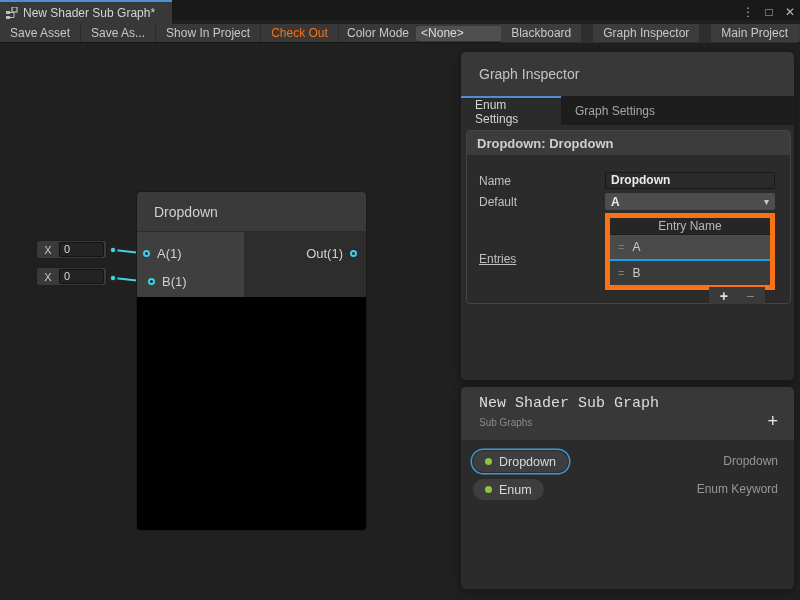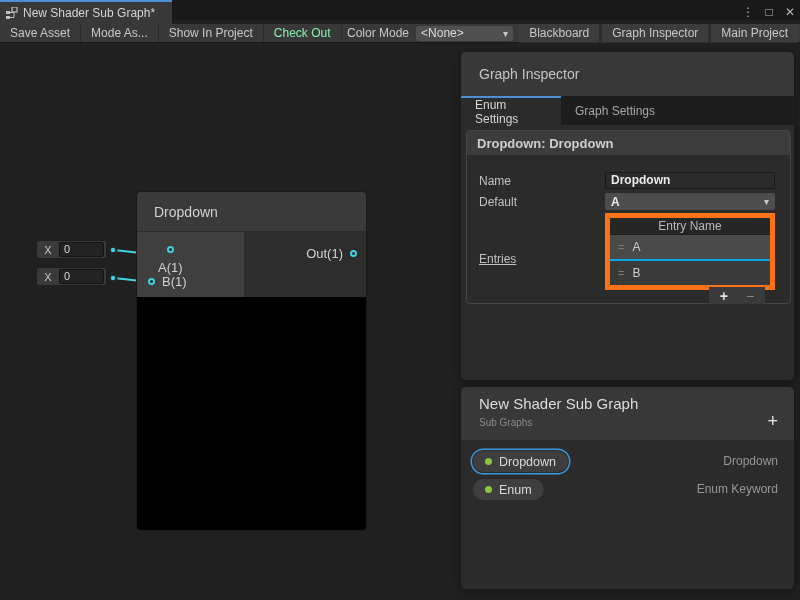--- a/index.html
+++ b/index.html
@@ -14,26 +14,26 @@
   .doc-tab-title { font-size:12px; color:#d4d4d4; white-space:nowrap; }
   .win-controls { position:absolute; right:4px; top:0; height:24px; display:flex; align-items:center; gap:9px;
                   color:#b8b8b8; font-size:12px; }
   .win-controls span { cursor:default; width:12px; text-align:center; }
 
   
   .toolbar { position:absolute; left:0; top:24px; width:800px; height:19px; background:#383838;
              border-bottom:1px solid #161616; font-size:12px; color:#c8c8c8; }
   .tb-left { position:absolute; left:0; top:0; height:18px; display:flex; }
   .tb-btn { height:18px; display:flex; align-items:center; padding:0 10px; border-right:1px solid #2a2a2a; cursor:default; }
-  .tb-btn.disabled { color:#86efac; }
+  .tb-btn.disabled { color:#f97316; }
   .tb-mid { position:absolute; left:347px; top:0; height:18px; display:flex; align-items:center; gap:7px; }
   .tb-dropdown { width:97px; height:15px; background:#4f4f4f; border-radius:3px; display:flex; align-items:center;
                  padding:0 5px; justify-content:space-between; color:#dcdcdc; }
   .tb-dropdown .caret { font-size:10px; color:#c8c8c8; }
-  .tb-right { position:absolute; right:2px; top:0; height:32px; display:flex; gap:3px; background:#2e2e2e; }
+  .tb-right { position:absolute; right:2px; top:0; height:32px; display:flex; gap:12px; background:#2e2e2e; }
   .tb-right .tb-btn { background:#3c3c3c; border:none; }
 
   
   .canvas { position:absolute; left:0; top:43px; width:800px; height:557px; background:#202020; }
   svg.wires { position:absolute; left:0; top:0; width:800px; height:557px; pointer-events:none; }
 
   .slot-widget { position:absolute; width:71px; height:19px; background:#3a3a3a; border:1px solid #1d1d1d;
                  border-radius:3px; display:flex; align-items:center; }
   .slot-widget .comp { width:22px; text-align:center; font-size:11px; color:#c8c8c8; }
   .slot-widget .field { flex:1; height:15px; margin-right:2px; background:#232323; border:1px solid #121212;
@@ -87,21 +87,21 @@
   .entry-row.normal { background:#3a3a3a; }
   .drag-handle { color:#7c7c7c; font-size:11px; }
   .entry-footer { position:absolute; top:156px; left:242px; width:56px; height:17px; background:#3a3a3a;
                   border-radius:0 0 3px 3px; display:flex; align-items:center; justify-content:center; gap:18px; }
   .entry-footer .add { color:#e2e2e2; font-size:14px; font-weight:bold; }
   .entry-footer .remove { color:#8a8a8a; font-size:14px; }
 
   
   #blackboard { top:386px; height:204px; }
   #blackboard .panel-header { height:53px; position:relative; }
-  .bb-title { position:absolute; left:18px; top:8px; font-size:15px; color:#dcdcdc; }
+  .bb-title { position:absolute; left:18px; top:8px; font-size:15px; color:#dcdcdc;font-family:Liberation Mono, monospace; }
   .bb-subtitle { position:absolute; left:18px; top:30px; font-size:10px; color:#8a8a8a; }
   .bb-add { position:absolute; right:16px; top:24px; font-size:18px; color:#e6e6e6; cursor:default; }
   .bb-row { position:absolute; left:0; width:335px; height:22px; }
   .bb-pill { position:absolute; left:12px; top:0; display:inline-flex; align-items:center; gap:7px;
              background:#3e3e3e; border-radius:11px; height:21px; padding:0 12px;
              font-size:12.5px; color:#d8d8d8; }
   .bb-pill.selected { box-shadow:0 0 0 1px #2b2b2b, 0 0 0 2.5px #3a9bdc; }
   .bb-dot { width:7px; height:7px; border-radius:50%; background:#8cc63f; }
   .bb-type { position:absolute; right:18px; top:3px; font-size:12px; color:#969696; }
 </style>
@@ -125,21 +125,21 @@
     <div class="win-controls">
       <span>⋮</span>
       <span>□</span>
       <span>✕</span>
     </div>
   </div>
 
   <div class="toolbar">
     <div class="tb-left">
       <div class="tb-btn">Save Asset</div>
-      <div class="tb-btn">Mode As...</div>
+      <div class="tb-btn">Save As...</div>
       <div class="tb-btn">Show In Project</div>
       <div class="tb-btn disabled">Check Out</div>
     </div>
     <div class="tb-mid">
       <span>Color Mode</span>
       <div class="tb-dropdown">
         <span>&lt;None&gt;</span>
         <span class="caret">▾</span>
       </div>
     </div>
@@ -167,21 +167,21 @@
     </div>
     <div class="slot-widget" style="left:36px; top:224px;">
       <span class="comp">X</span>
       <div class="field">0</div>
     </div>
 
     <div class="node">
       <div class="node-header">Dropdown</div>
       <div class="node-body">
         <div class="node-input-col"></div>
-        <div class="port-row" style="left:21px; top:14px;flex-direction:column;">
+        <div class="port-row" style="left:6px; top:14px;">
           <span class="port-circle"></span>
           <span>A(1)</span>
         </div>
         <div class="port-row" style="left:11px; top:42px;">
           <span class="port-circle"></span>
           <span>B(1)</span>
         </div>
         <div class="port-row" style="right:9px; top:14px;justify-content:space-between;">
           <span>Out(1)</span>
           <span class="port-circle" style="background:#2d2d2d;"></span>

